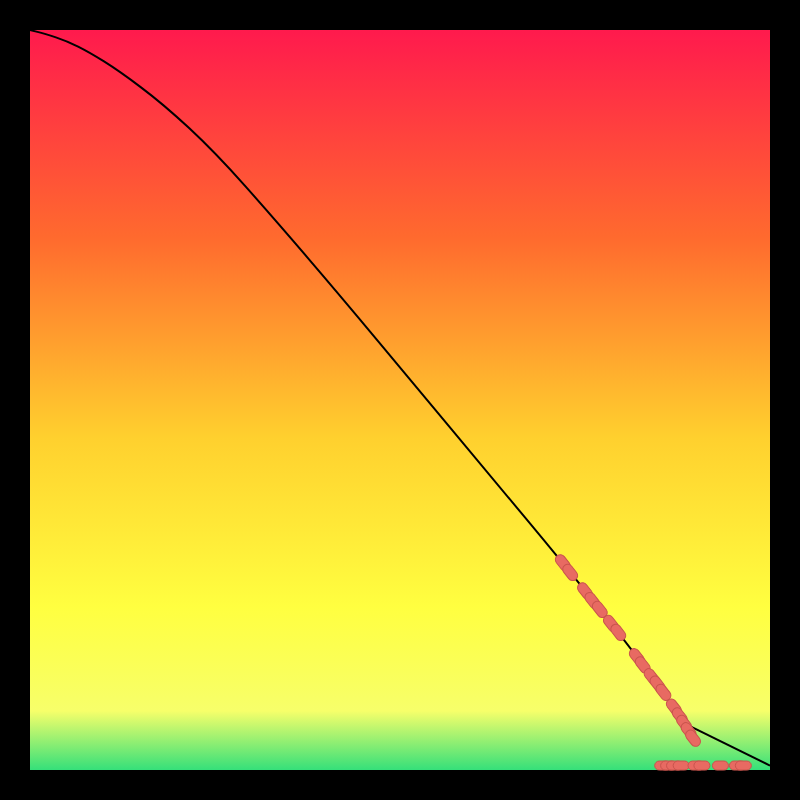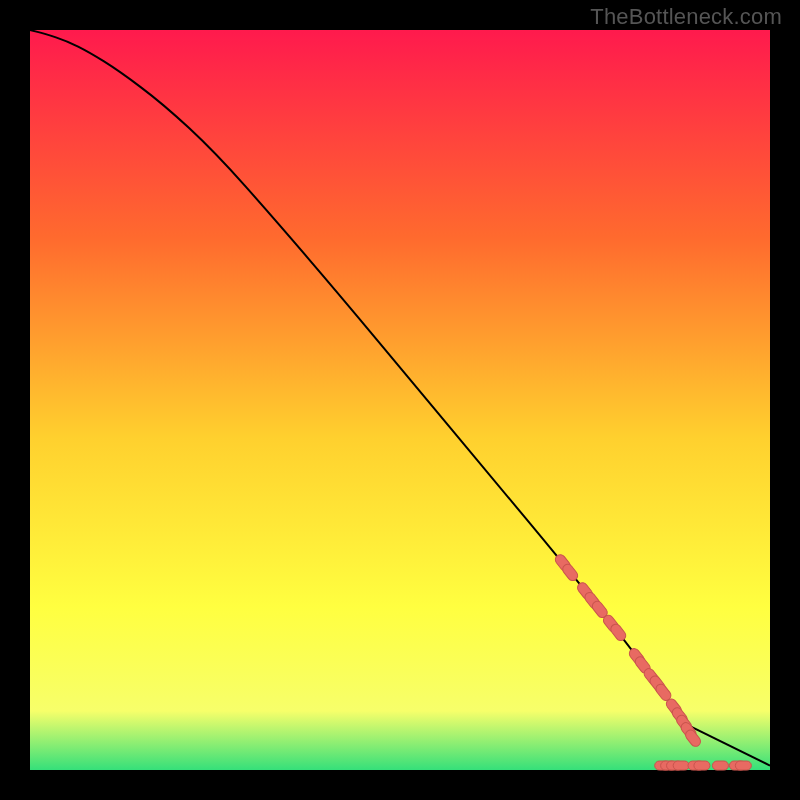--- a/index.html
+++ b/index.html
@@ -32,21 +32,20 @@
     top: 0;
     width: 800px;
     height: 800px;
   }
 </style>
 </head>
 <body>
 
 <div class="stage">
 
-  <div class="watermark">TheBottleneck.com</div>
 
   <svg class="plot" viewBox="0 0 800 800">
     <defs>
       <linearGradient id="bgGrad" x1="0" y1="0" x2="0" y2="1">
         <stop id="g0" offset="0%" stop-color="#ff1a4d"></stop>
         <stop id="g1" offset="28%" stop-color="#ff6a2e"></stop>
         <stop id="g2" offset="55%" stop-color="#ffd02e"></stop>
         <stop id="g3" offset="78%" stop-color="#ffff40"></stop>
         <stop id="g4" offset="92%" stop-color="#f7ff6a"></stop>
         <stop id="g5" offset="100%" stop-color="#35e07a"></stop>

